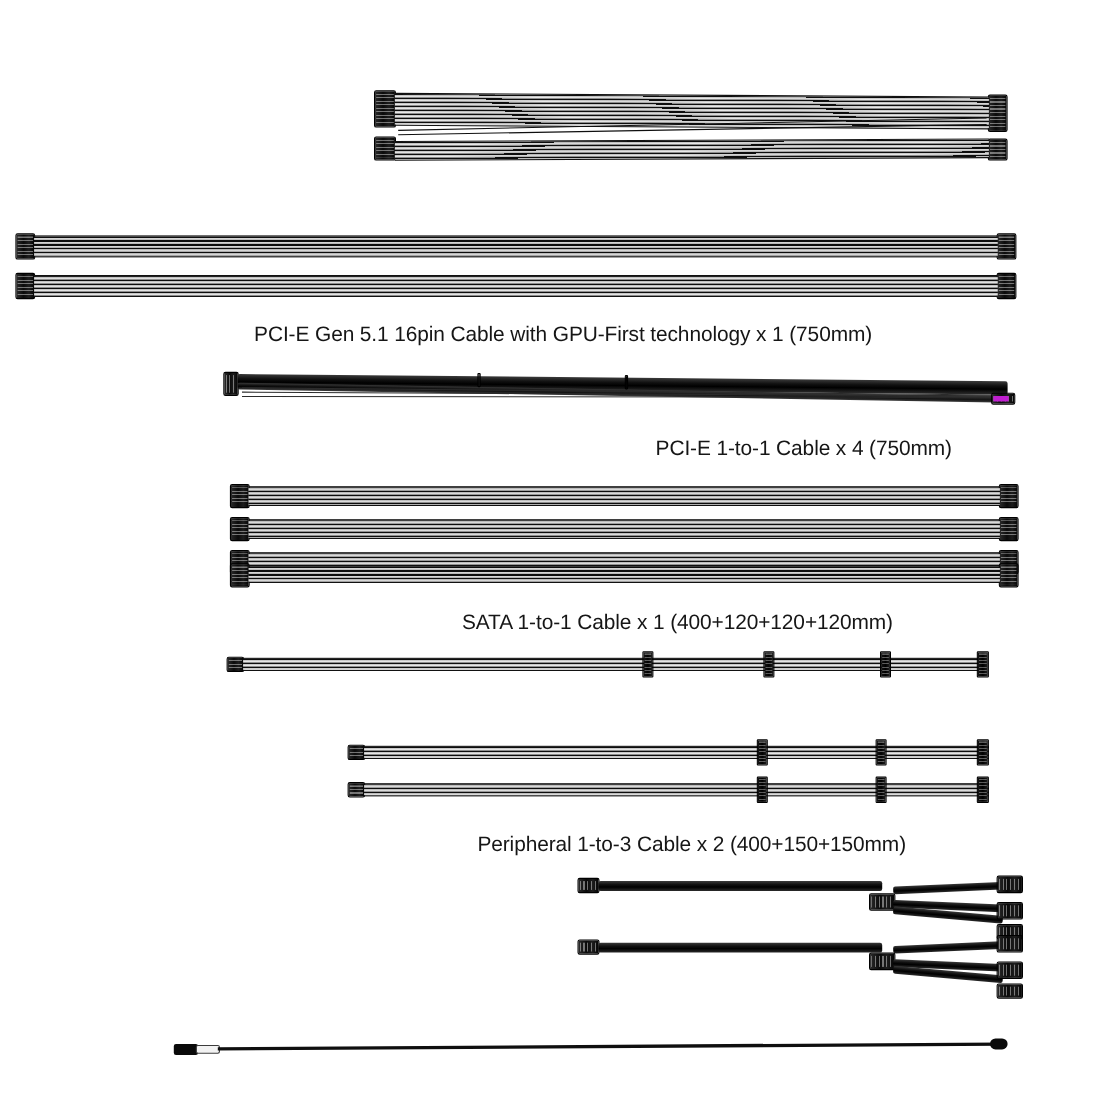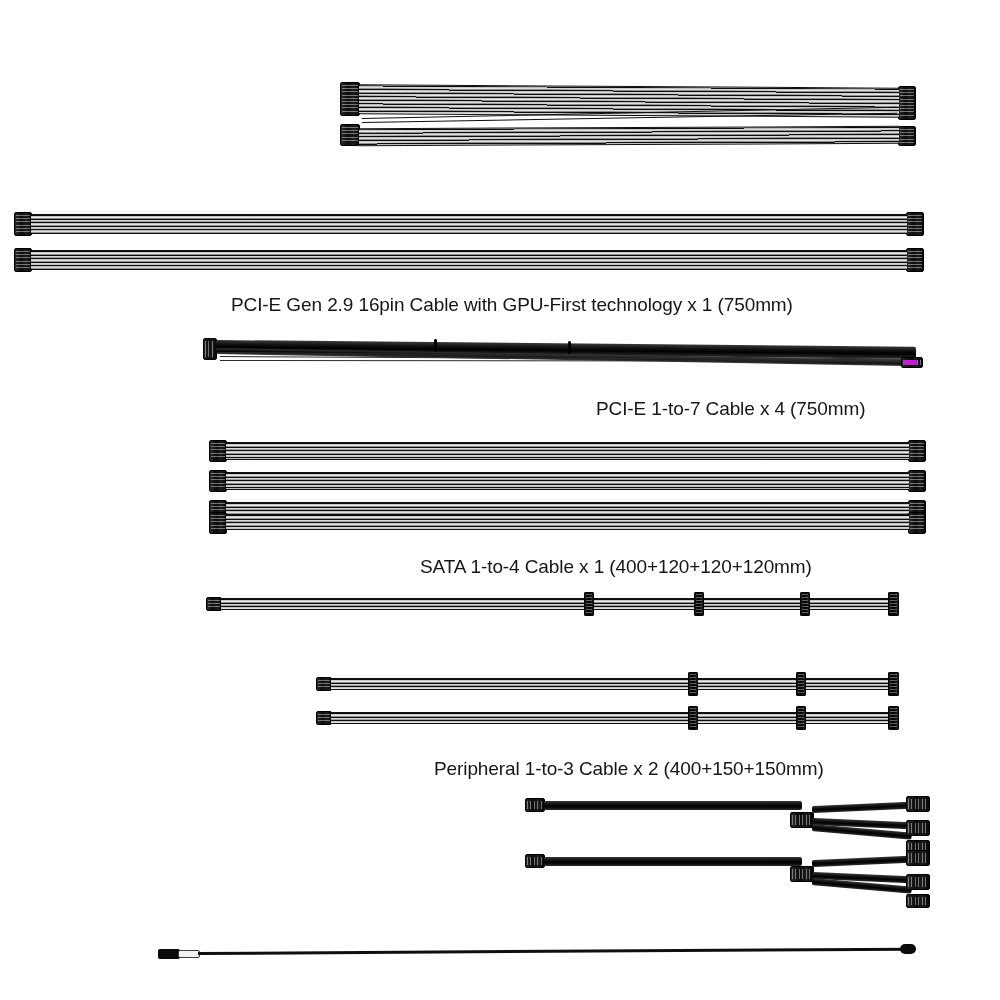--- a/index.html
+++ b/index.html
@@ -154,60 +154,60 @@
   <div class="group">
     <div class="conn" style="left:14px; top:212px; width:18px; height:24px;"></div>
     <div class="conn" style="left:906px; top:212px; width:18px; height:24px;"></div>
     <div class="ribbon" style="left:31px; top:214px; width:876px; height:20px;"></div>
 
     <div class="conn" style="left:14px; top:248px; width:18px; height:24px;"></div>
     <div class="conn" style="left:906px; top:248px; width:18px; height:24px;"></div>
     <div class="ribbon" style="left:31px; top:250px; width:876px; height:20px;"></div>
   </div>
 
-  <div class="caption" style="left:231px; top:294px;">PCI-E Gen 2.9 16pin Cable with GPU-First technology x 1 (750mm)</div>
+  <div class="caption" style="left:231px; top:294px;">PCI-E Gen 5.1 16pin Cable with GPU-First technology x 1 (750mm)</div>
 
   <div class="group">
     <div class="conn vert" style="left:203px; top:338px; width:14px; height:22px;"></div>
 
     <div class="darkcable" style="left:216px; top:340px; width:700px; height:12px; transform:skewY(0.55deg); transform-origin:left center;"></div>
     <div class="darkcable" style="left:216px; top:348px; width:690px; height:6px; transform:skewY(1.0deg); transform-origin:left center; opacity:.92;"></div>
 
     <div class="midclip" style="left:434px; top:339px; width:3px; height:13px;"></div>
     <div class="midclip" style="left:568px; top:341px; width:3px; height:13px;"></div>
 
     <div class="skew-strand" style="left:220px; top:352px; width:686px; height:1px; transform:rotate(0.55deg);"></div>
     <div class="skew-strand" style="left:220px; top:356px; width:686px; height:1px; transform:rotate(0.28deg);"></div>
     <div class="skew-strand" style="left:220px; top:360px; width:686px; height:1px; transform:rotate(0.05deg);"></div>
 
     <div class="conn vert" style="left:901px; top:357px; width:22px; height:11px;"></div>
     <div class="magenta" style="left:903px; top:360px; width:14px; height:5px;"></div>
   </div>
 
-  <div class="caption" style="left:596px; top:398px;">PCI-E 1-to-7 Cable x 4 (750mm)</div>
+  <div class="caption" style="left:596px; top:398px;">PCI-E 1-to-1 Cable x 4 (750mm)</div>
 
   <div class="group">
     <div class="conn" style="left:209px; top:440px; width:18px; height:22px;"></div>
     <div class="conn" style="left:908px; top:440px; width:18px; height:22px;"></div>
     <div class="ribbon" style="left:226px; top:442px; width:683px; height:18px;"></div>
 
     <div class="conn" style="left:209px; top:470px; width:18px; height:22px;"></div>
     <div class="conn" style="left:908px; top:470px; width:18px; height:22px;"></div>
     <div class="ribbon" style="left:226px; top:472px; width:683px; height:18px;"></div>
 
     <div class="conn" style="left:209px; top:500px; width:18px; height:22px;"></div>
     <div class="conn" style="left:908px; top:500px; width:18px; height:22px;"></div>
     <div class="ribbon" style="left:226px; top:502px; width:683px; height:18px;"></div>
 
     <div class="conn" style="left:209px; top:512px; width:18px; height:22px;"></div>
     <div class="conn" style="left:908px; top:512px; width:18px; height:22px;"></div>
     <div class="ribbon" style="left:226px; top:514px; width:683px; height:16px;"></div>
   </div>
 
-  <div class="caption" style="left:420px; top:556px;">SATA 1-to-4 Cable x 1 (400+120+120+120mm)</div>
+  <div class="caption" style="left:420px; top:556px;">SATA 1-to-1 Cable x 1 (400+120+120+120mm)</div>
 
   <div class="group">
     <div class="conn" style="left:206px; top:597px; width:16px; height:14px;"></div>
     <div class="ribbon" style="left:221px; top:598px; width:676px; height:12px;"></div>
     <div class="midclip" style="left:584px; top:592px; width:10px; height:24px;"></div>
     <div class="midclip" style="left:694px; top:592px; width:10px; height:24px;"></div>
     <div class="midclip" style="left:800px; top:592px; width:10px; height:24px;"></div>
     <div class="midclip" style="left:888px; top:592px; width:11px; height:24px;"></div>
   </div>
 

